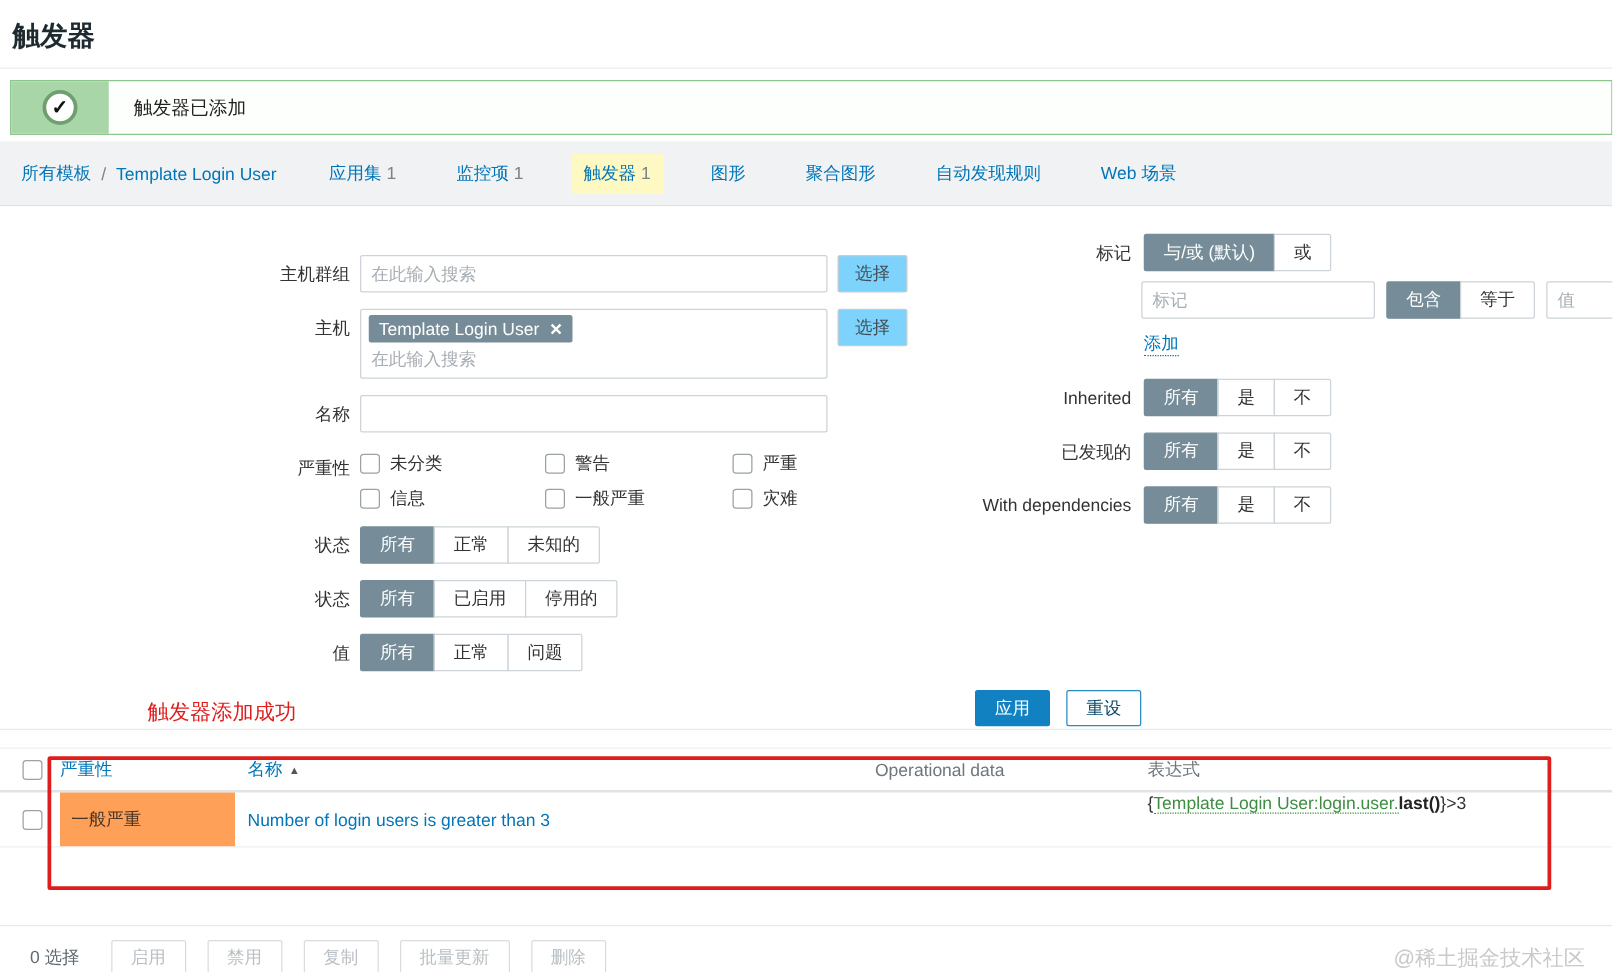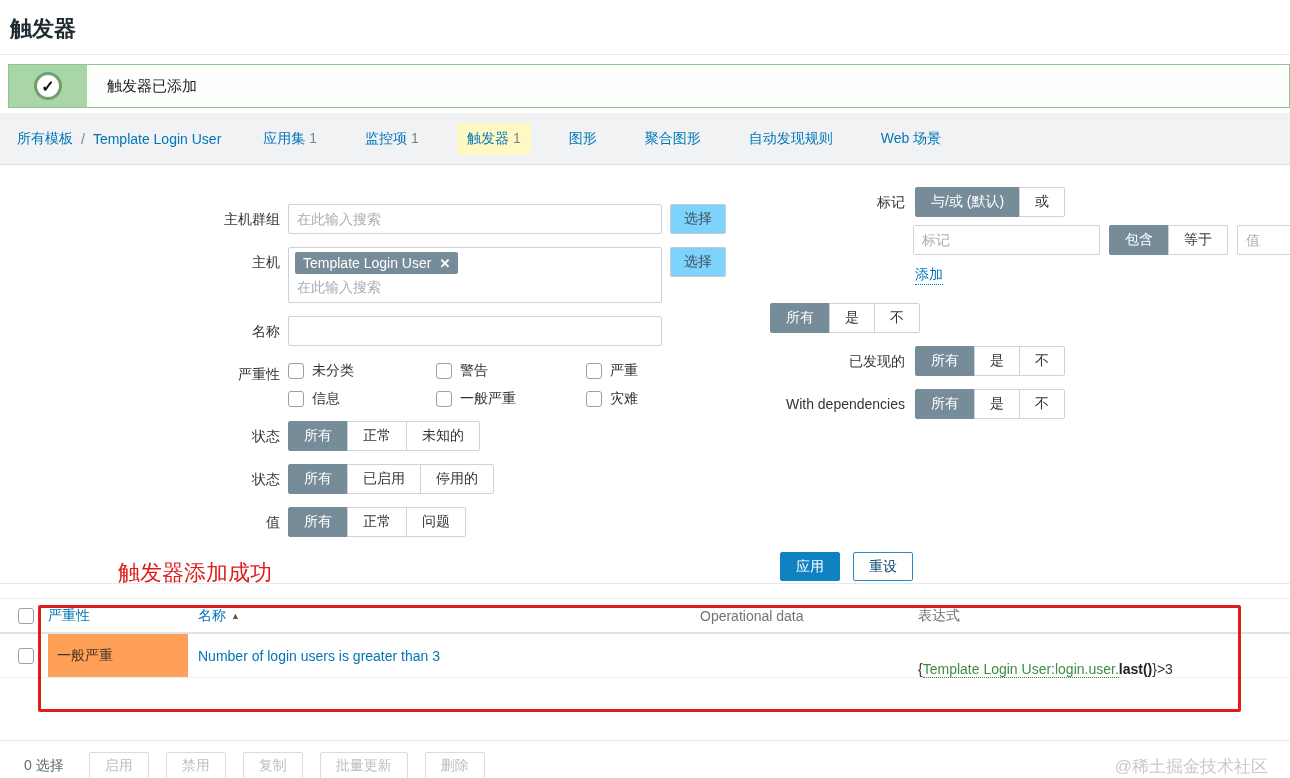--- a/index.html
+++ b/index.html
@@ -58,38 +58,38 @@
   .seg span:last-child { border-radius:0 2px 2px 0; }
   .seg span.sel { background:#768d99; border-color:#768d99; color:#fff; }
 
   .filter-right { position:absolute; left:770px; top:22px; width:525px; }
   .rrow { display:flex; align-items:flex-start; margin-bottom:13px; }
   .rlabel { width:145px; padding-right:10px; text-align:right; line-height:30px; white-space:nowrap; color:#333; }
   .rctrl { display:flex; align-items:center; gap:9px; }
   .add-link { color:#0275b8; border-bottom:1px dotted #0275b8; cursor:pointer; display:inline-block; margin:2px 0 9px 0; }
 
   .filter-foot { position:relative; height:46px; margin-top:3px; }
-  .annotation { position:absolute; left:118px; top:8px; color:#e01d1d; font-size:22px; }
+  .annotation { position:absolute; left:118px; top:8px; color:#e01d1d; font-size:17px; }
   .foot-btns { position:absolute; left:780px; top:2px; display:flex; gap:13px; }
   .btn-apply { width:60px; height:29px; background:#1181c2; color:#fff; border:1px solid #1181c2;
                border-radius:2px; font-size:14px; cursor:pointer; font-family:"Liberation Sans", sans-serif; }
   .btn-reset { width:60px; height:29px; background:#fff; color:#0c4a6e; border:1px solid #2a8ac4;
                border-radius:2px; font-size:14px; cursor:pointer; font-family:"Liberation Sans", sans-serif; }
 
   
   .results { position:relative; height:142px; }
   .ttable { margin-top:14px; }
   .trow { display:flex; align-items:stretch; }
   .trow.head { height:36px; border-top:1px solid #edeff1; border-bottom:2px solid #dfe3e6; align-items:center; }
   .trow.data { height:44px; border-bottom:1px solid #edeff1; }
   .col-check { width:48px; display:flex; align-items:center; padding-left:18px; flex:none; }
   .col-sev { width:140px; flex:none; display:flex; align-items:center; }
   .col-name { width:512px; flex:none; display:flex; align-items:center; padding-left:10px; }
   .col-op { width:218px; flex:none; display:flex; align-items:center; color:#6e767d; }
-  .col-expr { flex:1; display:flex; align-items:flex-end; color:#6e767d; }
+  .col-expr { flex:1; display:flex; align-items:flex-start; color:#6e767d; }
   .th-link { color:#0275b8; cursor:pointer; }
   .sort-arrow { font-size:9px; color:#555; margin-left:5px; }
   .sev-fill { background:#ffa059; width:140px; height:100%; display:flex; align-items:center;
               padding-left:9px; color:#4a3423; }
   .expr { color:#333; }
   .expr .green-link { color:#3e8d43; border-bottom:1px dotted #3e8d43; cursor:pointer; }
   .expr .fn { font-weight:bold; color:#222; }
   .red-rect { position:absolute; left:38px; top:7px; width:1203px; height:107px;
               border:3px solid #e01d1d; border-radius:2px; pointer-events:none; }
 
@@ -239,20 +239,21 @@
             <span>等于</span>
           </div>
           <input class="txt" style="width: 58px;" type="text" placeholder="值">
         </div>
       </div>
       <div class="rrow" style="margin-bottom:9px;">
         <div class="rlabel"></div>
         <span class="add-link">添加</span>
       </div>
       <div class="rrow">
+        <div class="rlabel">Inherited</div>
         <div class="seg">
           <span class="sel">所有</span>
           <span>是</span>
           <span>不</span>
         </div>
       </div>
       <div class="rrow">
         <div class="rlabel">已发现的</div>
         <div class="seg">
           <span class="sel">所有</span>

